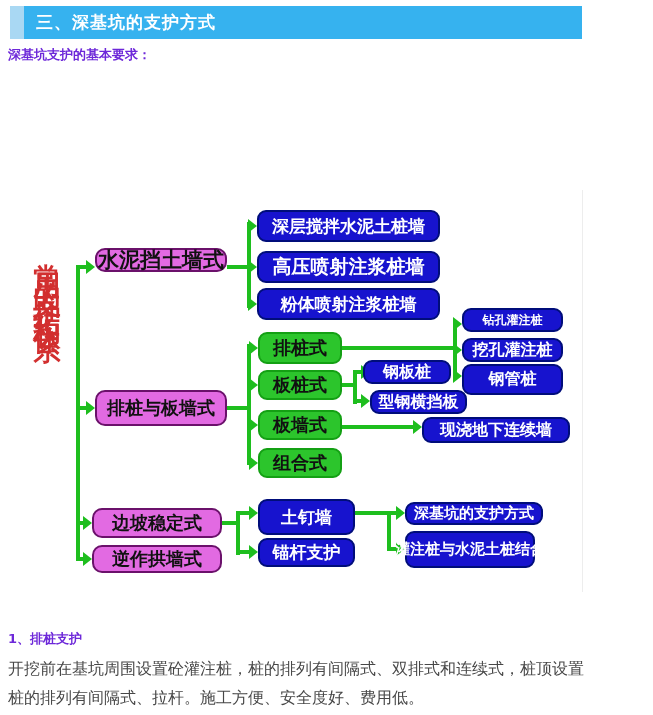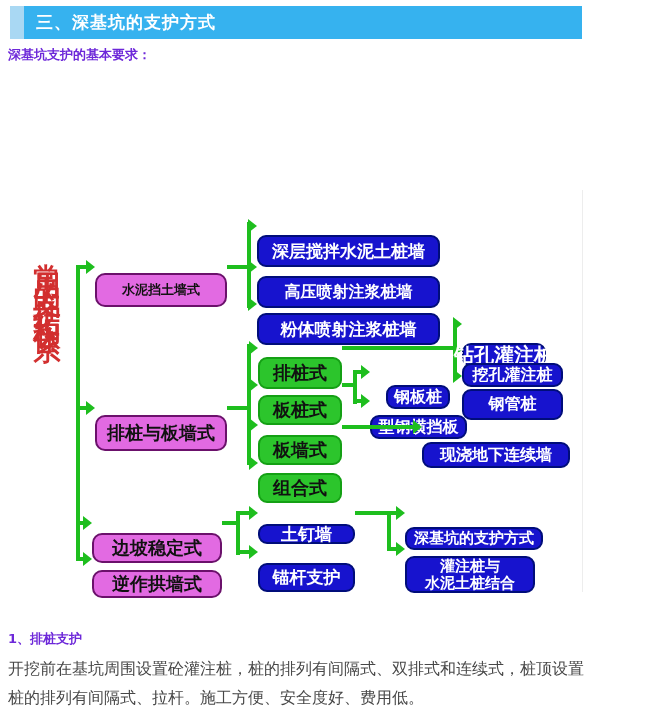--- a/index.html
+++ b/index.html
@@ -19,25 +19,25 @@
   .body-line{white-space:nowrap;}
 
   
   .diagram{position:absolute;left:10px;top:190px;width:572px;height:412px;background:#ffffff;}
 
   .root-vert{position:absolute;left:22px;top:52px;height:340px;
              writing-mode:vertical-rl;text-orientation:upright;
              color:#d22f2f;font-weight:bold;font-size:27px;letter-spacing:9px;line-height:30px;}
 
   .bx{position:absolute;display:flex;align-items:center;justify-content:center;
-      box-sizing:border-box;font-weight:bold;text-align:center;white-space:nowrap;margin-top:25px;}
+      box-sizing:border-box;font-weight:bold;text-align:center;white-space:nowrap;}
   .bx-pink{background:#e26ae2;border:2px solid #6b116b;border-radius:10px;color:#111;}
   .bx-green{background:#2cc52c;border:2px solid #14a014;border-radius:9px;color:#111;}
   .bx-blue{background:#1713ce;border:2px solid #000d7a;border-radius:9px;color:#ffffff;}
-  .combo{flex-direction:column;line-height:17px;}
+  .combo{flex-direction:row;line-height:17px;}
 
   .gl{position:absolute;background:#1ebe1e;}
   .ar{position:absolute;width:0;height:0;border-top:7px solid transparent;
       border-bottom:7px solid transparent;border-left:9px solid #1ebe1e;}
 </style>
 </head>
 <body>
 
 <div class="page">
 
@@ -54,74 +54,74 @@
     <div class="gl" style="left:66px;top:75px;width:4px;height:296px;"></div>
     <div class="gl" style="left:66px;top:75px;width:11px;height:4px;"></div>
     <div class="ar" style="left:76px;top:70px;"></div>
     <div class="gl" style="left:66px;top:216px;width:11px;height:4px;"></div>
     <div class="ar" style="left:76px;top:211px;"></div>
     <div class="gl" style="left:66px;top:331px;width:8px;height:4px;"></div>
     <div class="ar" style="left:73px;top:326px;"></div>
     <div class="gl" style="left:66px;top:367px;width:8px;height:4px;"></div>
     <div class="ar" style="left:73px;top:362px;"></div>
 
-    <div class="bx bx-pink" style="left:85px;top:58px;width:132px;height:34px;font-size:13px;">水泥挡土墙式</div>
+    <div class="bx bx-pink" style="left:85px;top:58px;width:132px;height:24px;font-size:21px;">水泥挡土墙式</div>
     <div class="bx bx-pink" style="left:82px;top:318px;width:130px;height:30px;font-size:18px;">边坡稳定式</div>
     <div class="bx bx-pink" style="left:85px;top:200px;width:132px;height:36px;font-size:18px;">排桩与板墙式</div>
     <div class="bx bx-pink" style="left:82px;top:355px;width:130px;height:28px;font-size:18px;">逆作拱墙式</div>
 
     <div class="gl" style="left:217px;top:75px;width:24px;height:4px;"></div>
     <div class="gl" style="left:237px;top:32px;width:4px;height:86px;"></div>
     <div class="ar" style="left:238px;top:29px;"></div>
     <div class="ar" style="left:238px;top:70px;"></div>
     <div class="ar" style="left:238px;top:107px;"></div>
     <div class="bx bx-blue" style="left:247px;top:20px;width:183px;height:32px;font-size:17px;">深层搅拌水泥土桩墙</div>
-    <div class="bx bx-blue" style="left:247px;top:61px;width:183px;height:32px;font-size:16px;">高压喷射注浆桩墙</div>
+    <div class="bx bx-blue" style="left:247px;top:61px;width:183px;height:32px;font-size:19px;">高压喷射注浆桩墙</div>
     <div class="bx bx-blue" style="left:247px;top:98px;width:183px;height:32px;font-size:17px;">粉体喷射注浆桩墙</div>
 
     <div class="gl" style="left:217px;top:216px;width:24px;height:4px;"></div>
     <div class="gl" style="left:237px;top:154px;width:4px;height:121px;"></div>
     <div class="ar" style="left:239px;top:151px;"></div>
     <div class="ar" style="left:239px;top:188px;"></div>
     <div class="ar" style="left:239px;top:228px;"></div>
     <div class="ar" style="left:239px;top:266px;"></div>
     <div class="bx bx-green" style="left:248px;top:142px;width:84px;height:32px;font-size:18px;">排桩式</div>
     <div class="bx bx-green" style="left:248px;top:180px;width:84px;height:30px;font-size:18px;">板桩式</div>
     <div class="bx bx-green" style="left:248px;top:220px;width:84px;height:30px;font-size:18px;">板墙式</div>
     <div class="bx bx-green" style="left:248px;top:258px;width:84px;height:30px;font-size:18px;">组合式</div>
 
     <div class="gl" style="left:332px;top:156px;width:112px;height:4px;"></div>
     <div class="gl" style="left:443px;top:132px;width:4px;height:56px;"></div>
     <div class="ar" style="left:443px;top:127px;"></div>
     <div class="ar" style="left:443px;top:153px;"></div>
     <div class="ar" style="left:443px;top:179px;"></div>
-    <div class="bx bx-blue" style="left:452px;top:128px;width:84px;height:24px;font-size:20px;">钻孔灌注桩</div>
+    <div class="bx bx-blue" style="left:452px;top:118px;width:101px;height:24px;font-size:12px;">钻孔灌注桩</div>
     <div class="bx bx-blue" style="left:452px;top:148px;width:101px;height:24px;font-size:16px;">挖孔灌注桩</div>
     <div class="bx bx-blue" style="left:452px;top:174px;width:101px;height:31px;font-size:16px;">钢管桩</div>
 
     <div class="gl" style="left:332px;top:193px;width:15px;height:4px;"></div>
     <div class="gl" style="left:343px;top:180px;width:4px;height:34px;"></div>
     <div class="gl" style="left:343px;top:180px;width:8px;height:4px;"></div>
     <div class="ar" style="left:351px;top:175px;"></div>
     <div class="gl" style="left:343px;top:209px;width:8px;height:4px;"></div>
     <div class="ar" style="left:351px;top:204px;"></div>
-    <div class="bx bx-blue" style="left:376px;top:170px;width:64px;height:24px;font-size:16px;">钢板桩</div>
+    <div class="bx bx-blue" style="left:353px;top:170px;width:88px;height:24px;font-size:16px;">钢板桩</div>
     <div class="bx bx-blue" style="left:360px;top:200px;width:97px;height:24px;font-size:16px;">型钢横挡板</div>
 
     <div class="gl" style="left:332px;top:235px;width:71px;height:4px;"></div>
     <div class="ar" style="left:403px;top:230px;"></div>
     <div class="bx bx-blue" style="left:412px;top:227px;width:148px;height:26px;font-size:16px;">现浇地下连续墙</div>
 
     <div class="gl" style="left:212px;top:331px;width:18px;height:4px;"></div>
     <div class="gl" style="left:226px;top:321px;width:4px;height:44px;"></div>
     <div class="gl" style="left:226px;top:321px;width:14px;height:4px;"></div>
     <div class="ar" style="left:239px;top:316px;"></div>
     <div class="gl" style="left:226px;top:360px;width:14px;height:4px;"></div>
     <div class="ar" style="left:239px;top:355px;"></div>
-    <div class="bx bx-blue" style="left:248px;top:309px;width:97px;height:20px;font-size:17px;">土钉墙</div>
+    <div class="bx bx-blue" style="left:248px;top:309px;width:97px;height:36px;font-size:17px;">土钉墙</div>
     <div class="bx bx-blue" style="left:248px;top:348px;width:97px;height:29px;font-size:17px;">锚杆支护</div>
 
     <div class="gl" style="left:345px;top:321px;width:36px;height:4px;"></div>
     <div class="gl" style="left:377px;top:321px;width:4px;height:40px;"></div>
     <div class="gl" style="left:381px;top:321px;width:6px;height:4px;"></div>
     <div class="ar" style="left:386px;top:316px;"></div>
     <div class="gl" style="left:377px;top:357px;width:9px;height:4px;"></div>
     <div class="ar" style="left:386px;top:352px;"></div>
     <div class="bx bx-blue" style="left:395px;top:312px;width:138px;height:23px;font-size:15px;">深基坑的支护方式</div>
     <div class="bx bx-blue combo" style="left:395px;top:341px;width:130px;height:37px;font-size:15px;">

